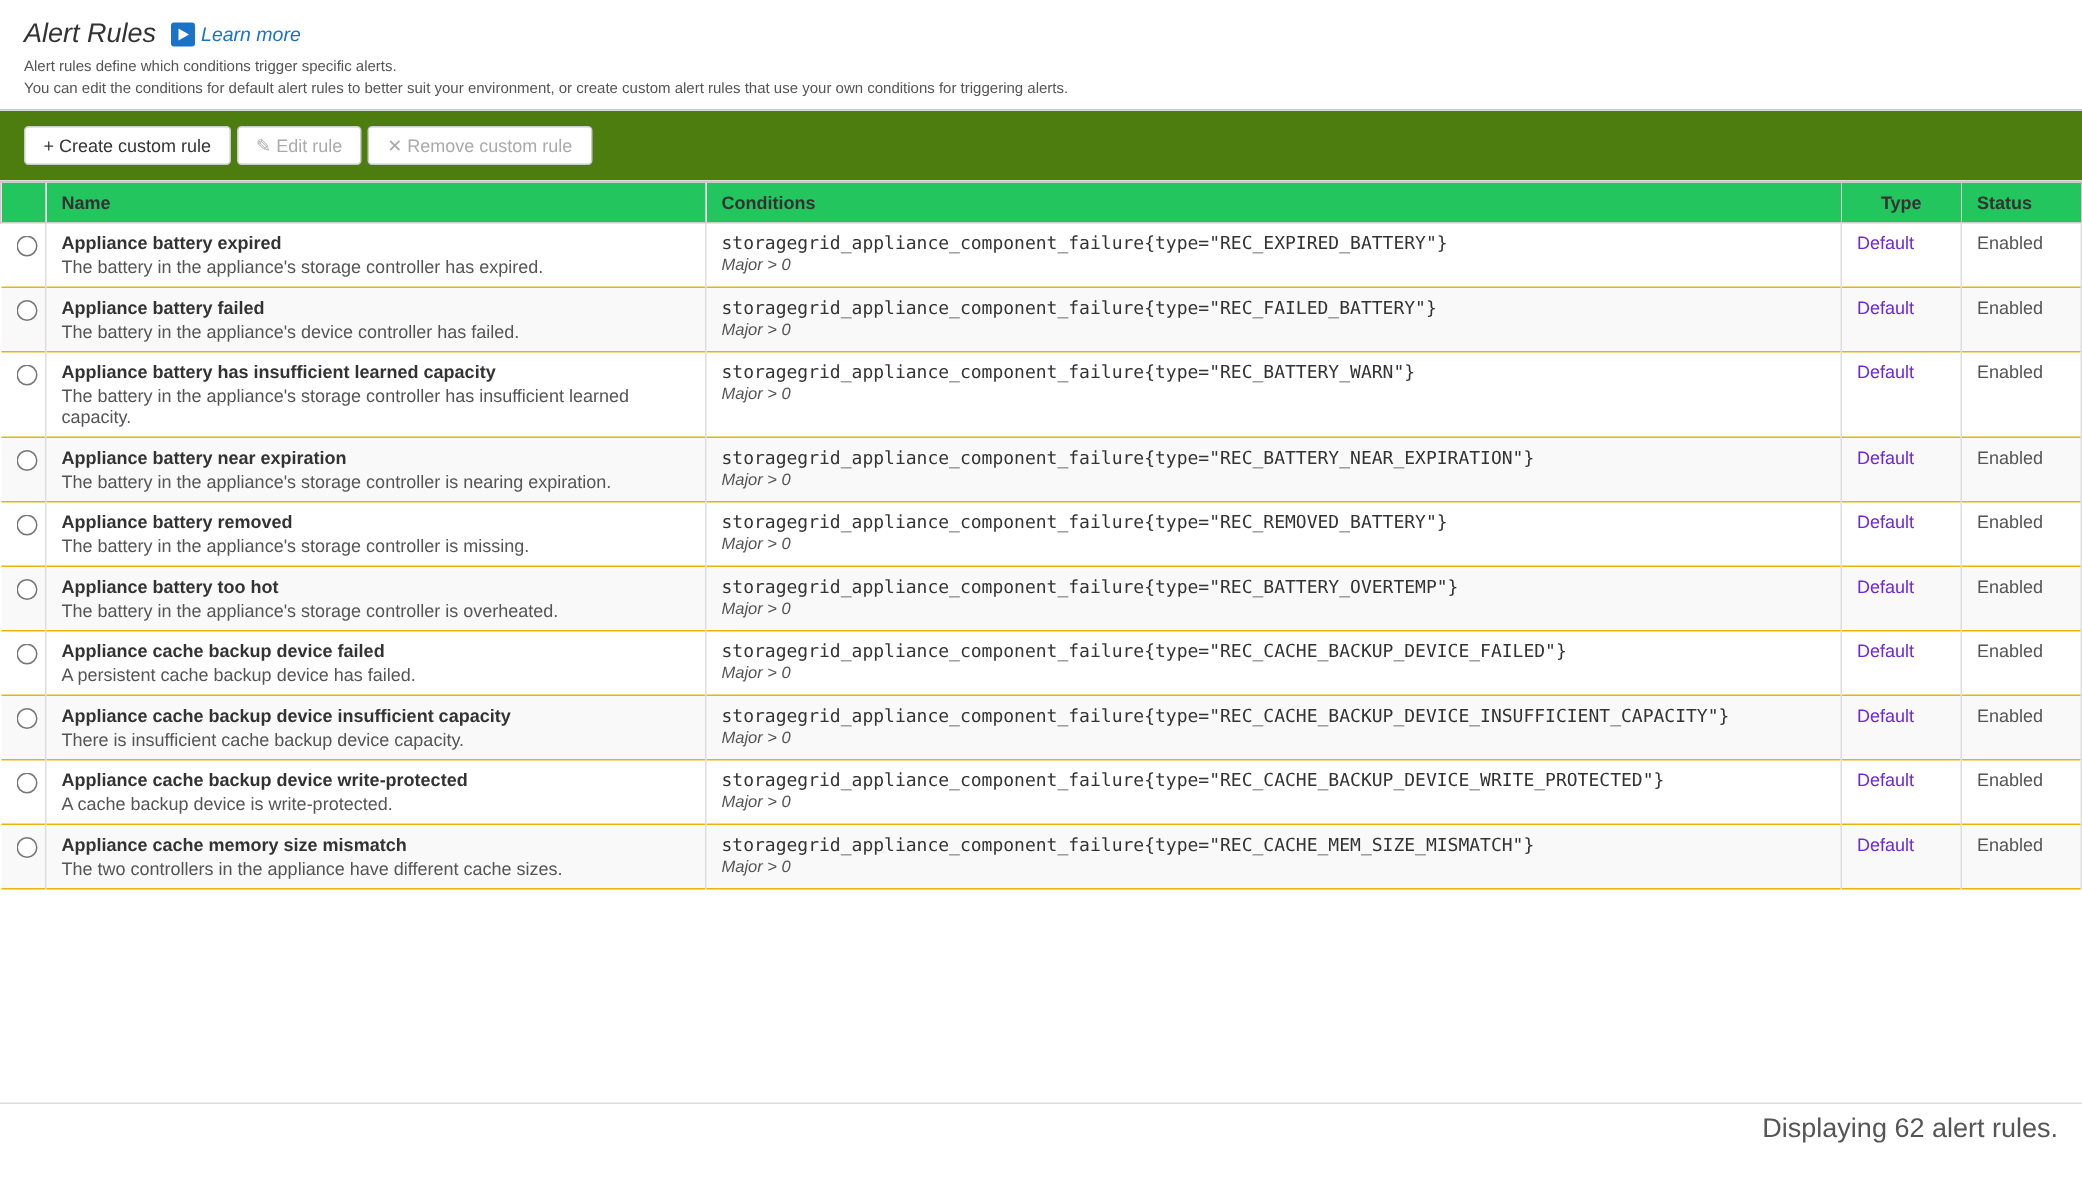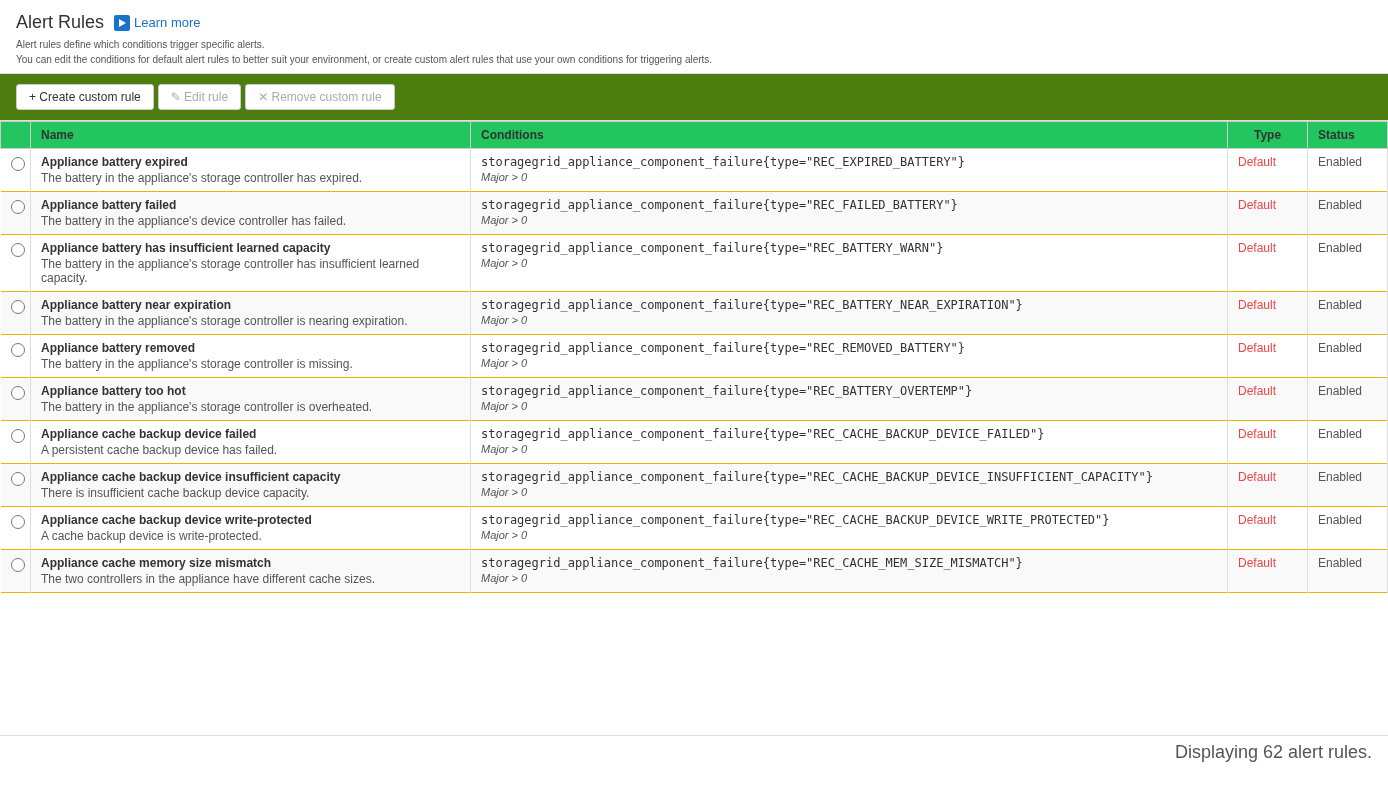--- a/index.html
+++ b/index.html
@@ -10,20 +10,21 @@
       background: #fff;
     }
     .page-header {
       padding: 12px 16px 4px 16px;
     }
     .page-title-row {
       display: flex;
       align-items: center;
       gap: 10px;
       margin-bottom: 6px;
+      font-style: italic;
     }
     .page-title {
       font-size: 18px;
       font-weight: normal;
       color: #333;
     }
     .learn-more-link {
       display: flex;
       align-items: center;
       gap: 4px;
@@ -141,21 +142,21 @@
       font-size: 12px;
       color: #333;
     }
     .condition-severity {
       font-size: 11px;
       color: #555;
       font-style: italic;
       margin-top: 2px;
     }
     .type-cell {
-      color: #ef4444;
+      color: #6d28d9;
       font-size: 12px;
     }
     .status-cell {
       color: #555;
       font-size: 12px;
     }
     .footer-bar {
       padding: 6px 16px;
       text-align: right;
       font-size: 18px;

